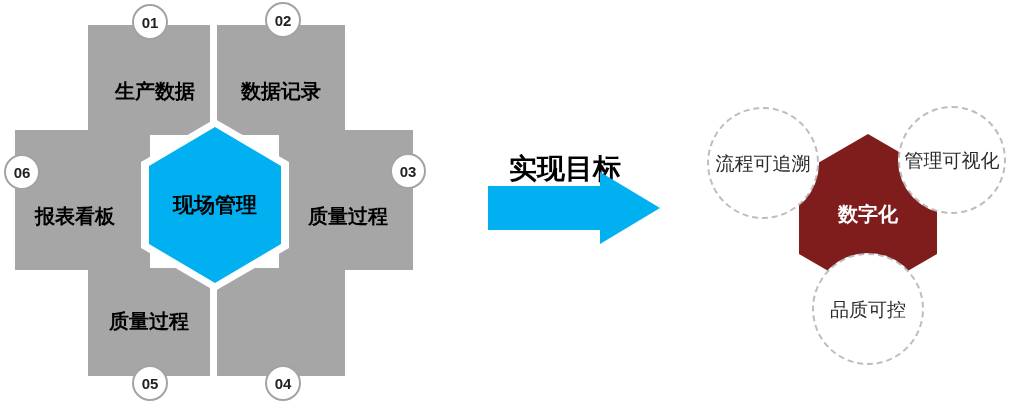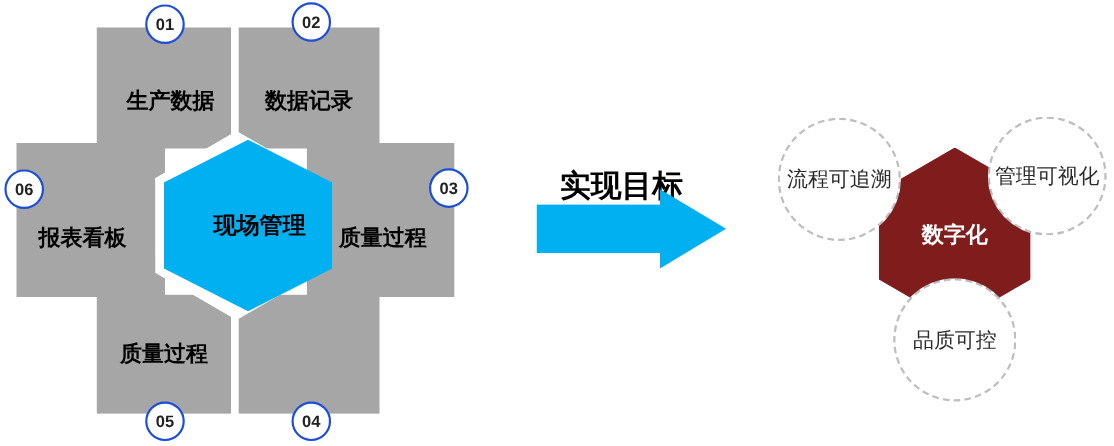--- a/index.html
+++ b/index.html
@@ -22,38 +22,38 @@
   }
   #plabel-01 { left:88px;  top:78px;  width:134px; }
   #plabel-02 { left:217px; top:78px;  width:128px; }
   #plabel-06 { left:12px;  top:203px; width:126px; }
   #plabel-03 { left:283px; top:203px; width:130px; }
   #plabel-05 { left:88px;  top:308px; width:122px; }
   #plabel-04 { left:213px; top:308px; width:136px; }
 
   .num-badge {
     position:absolute; z-index:4; width:32px; height:32px; border-radius:50%;
-    background:#fff; border:2px solid #1d4ed8;
+    background:#fff; border:2px solid #a3a3a3;
     display:flex; align-items:center; justify-content:center;
     font-size:15px; font-weight:bold; color:#222;
   }
   #num-01 { left:132px; top:4px; }
   #num-02 { left:265px; top:2px; }
   #num-03 { left:390px; top:153px; }
   #num-04 { left:265px; top:365px; }
   #num-05 { left:132px; top:365px; }
   #num-06 { left:4px;   top:154px; }
 
   
   .hex { position:absolute; clip-path:polygon(50% 0%,100% 25%,100% 75%,50% 100%,0% 75%,0% 25%); }
   #hex-halo { left:141px; top:119px; width:148px; height:172px; background:#ffffff; z-index:2; }
   #hex-left {
     left:149px; top:127px; width:132px; height:156px; background:#00B0F0; z-index:3;
     display:flex; align-items:center; justify-content:center;
-    font-size:21px; font-weight:bold; color:#000;padding-left:21px;
+    font-size:21px; font-weight:bold; color:#000;
   }
   #hex-right {
     left:799px; top:134px; width:138px; height:160px; background:#7f1d1d; z-index:1;
     display:flex; flex-direction:row; align-items:center; justify-content:center;
     color:#fff; font-weight:bold; font-size:20px; line-height:26px; text-align:center;
   }
 
   
   #arrow-label {
     position:absolute; left:470px; top:150px; width:190px; text-align:center;

